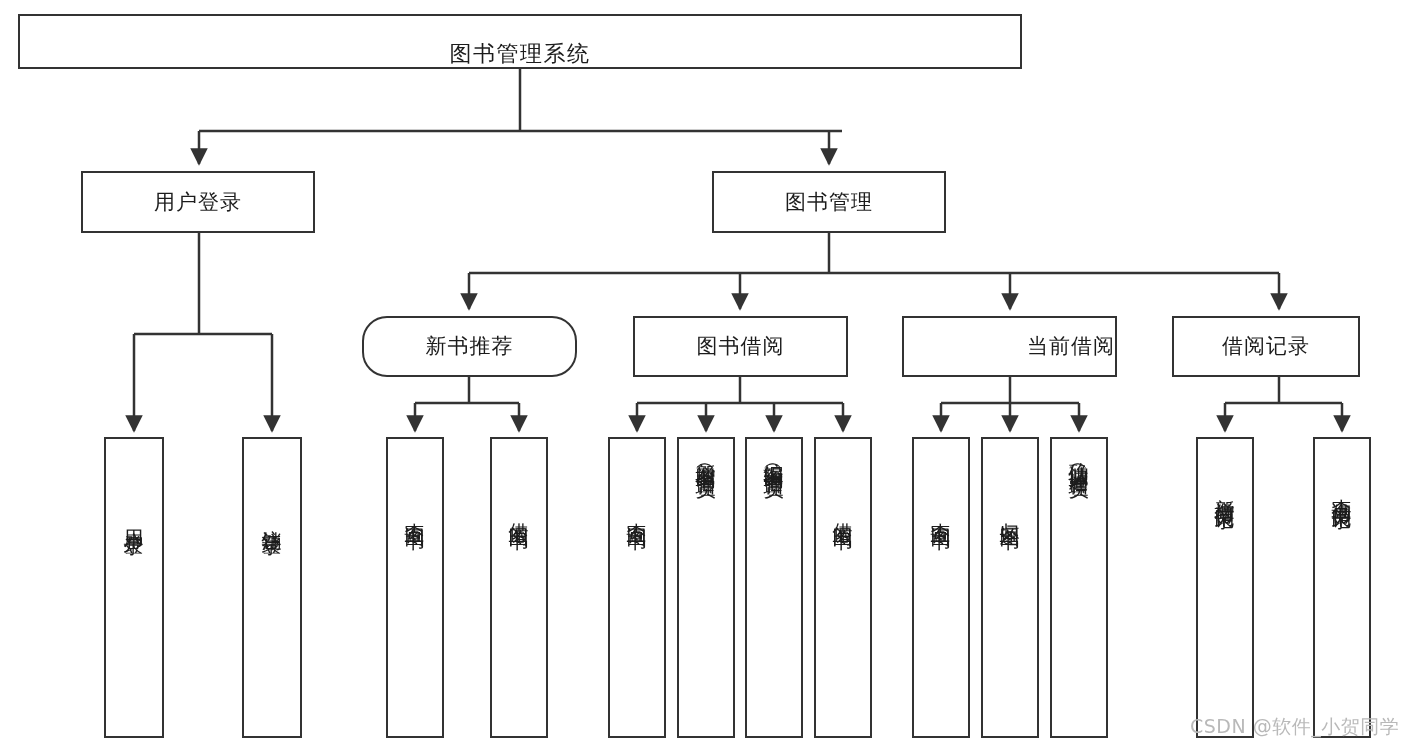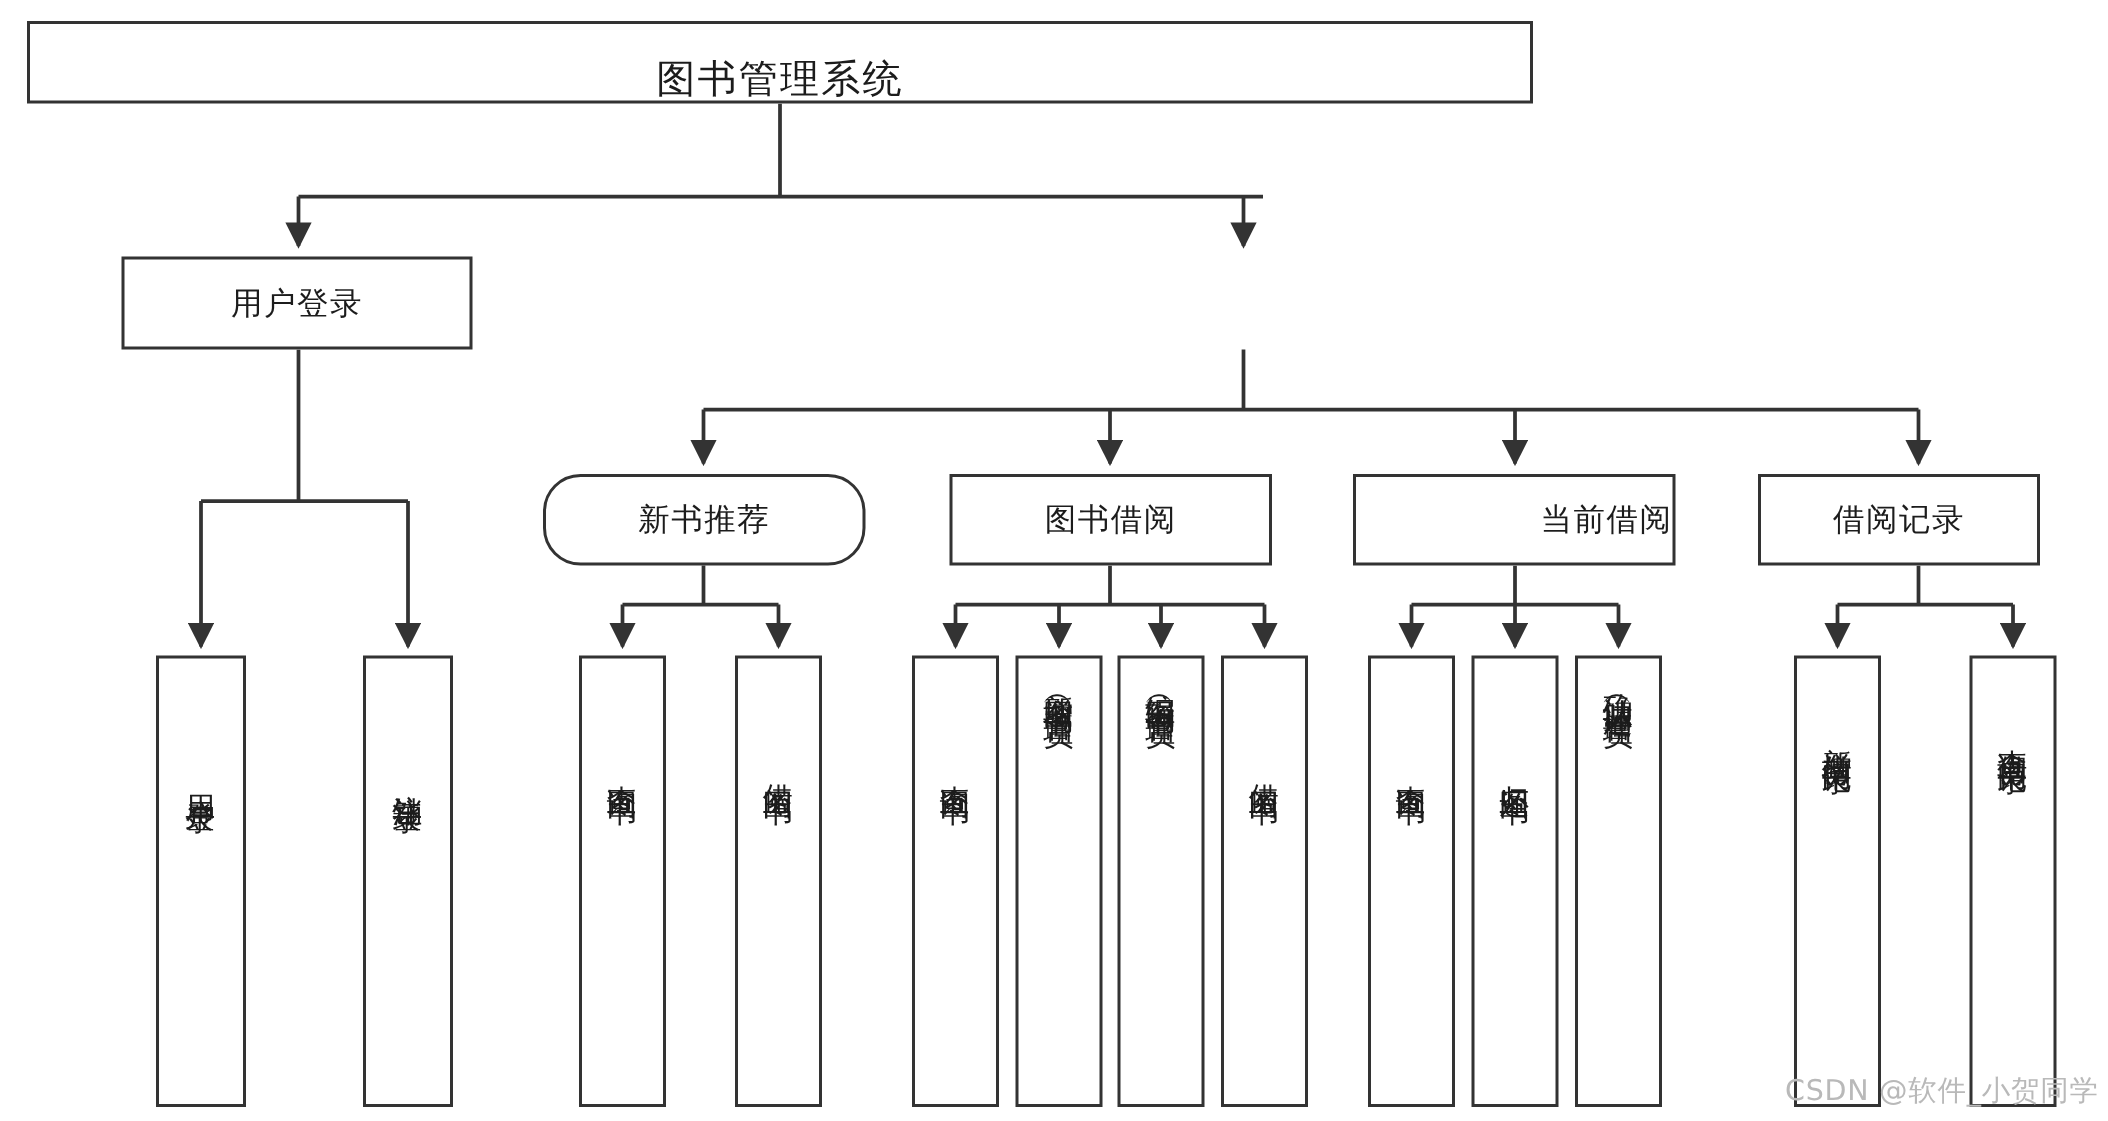--- a/index.html
+++ b/index.html
@@ -41,21 +41,21 @@
     display: block;
     text-align: center;
     line-height: 1.18;
     white-space: pre;
   }
   .node.horizontal .node-label {
     font-size: 21px;
     letter-spacing: 1px;
   }
   .node.horizontal.root .node-label {
-    font-size: 26px;
+    font-size: 22px;
     letter-spacing: 1.5px;
     margin-top: 24px;
   }
   .node.vertical {
     align-items: flex-start;
     padding-top: 0;
   }
   .node.vertical .node-label {
     writing-mode: vertical-rl;
     text-orientation: upright;
@@ -131,20 +131,23 @@
     </g>
   </svg>
 
   <div class="node horizontal root" style="left:18px; top:14px; width:1004px; height:55px;">
     <span class="node-label">图书管理系统</span>
   </div>
 
   <div class="node horizontal" style="left:81px; top:171px; width:234px; height:62px;">
     <span class="node-label">用户登录</span>
   </div>
+  <div class="node horizontal" style="left:712px; top:171px; width:234px; height:62px;">
+    <span class="node-label">图书管理</span>
+  </div>
 
   <div class="node horizontal" style="left:362px; top:316px; width:215px; height:61px;border-radius:25px;">
     <span class="node-label">新书推荐</span>
   </div>
   <div class="node horizontal" style="left:633px; top:316px; width:215px; height:61px;">
     <span class="node-label">图书借阅</span>
   </div>
   <div class="node horizontal" style="left:902px; top:316px; width:215px; height:61px;justify-content:flex-end;">
     <span class="node-label">当前借阅</span>
   </div>

